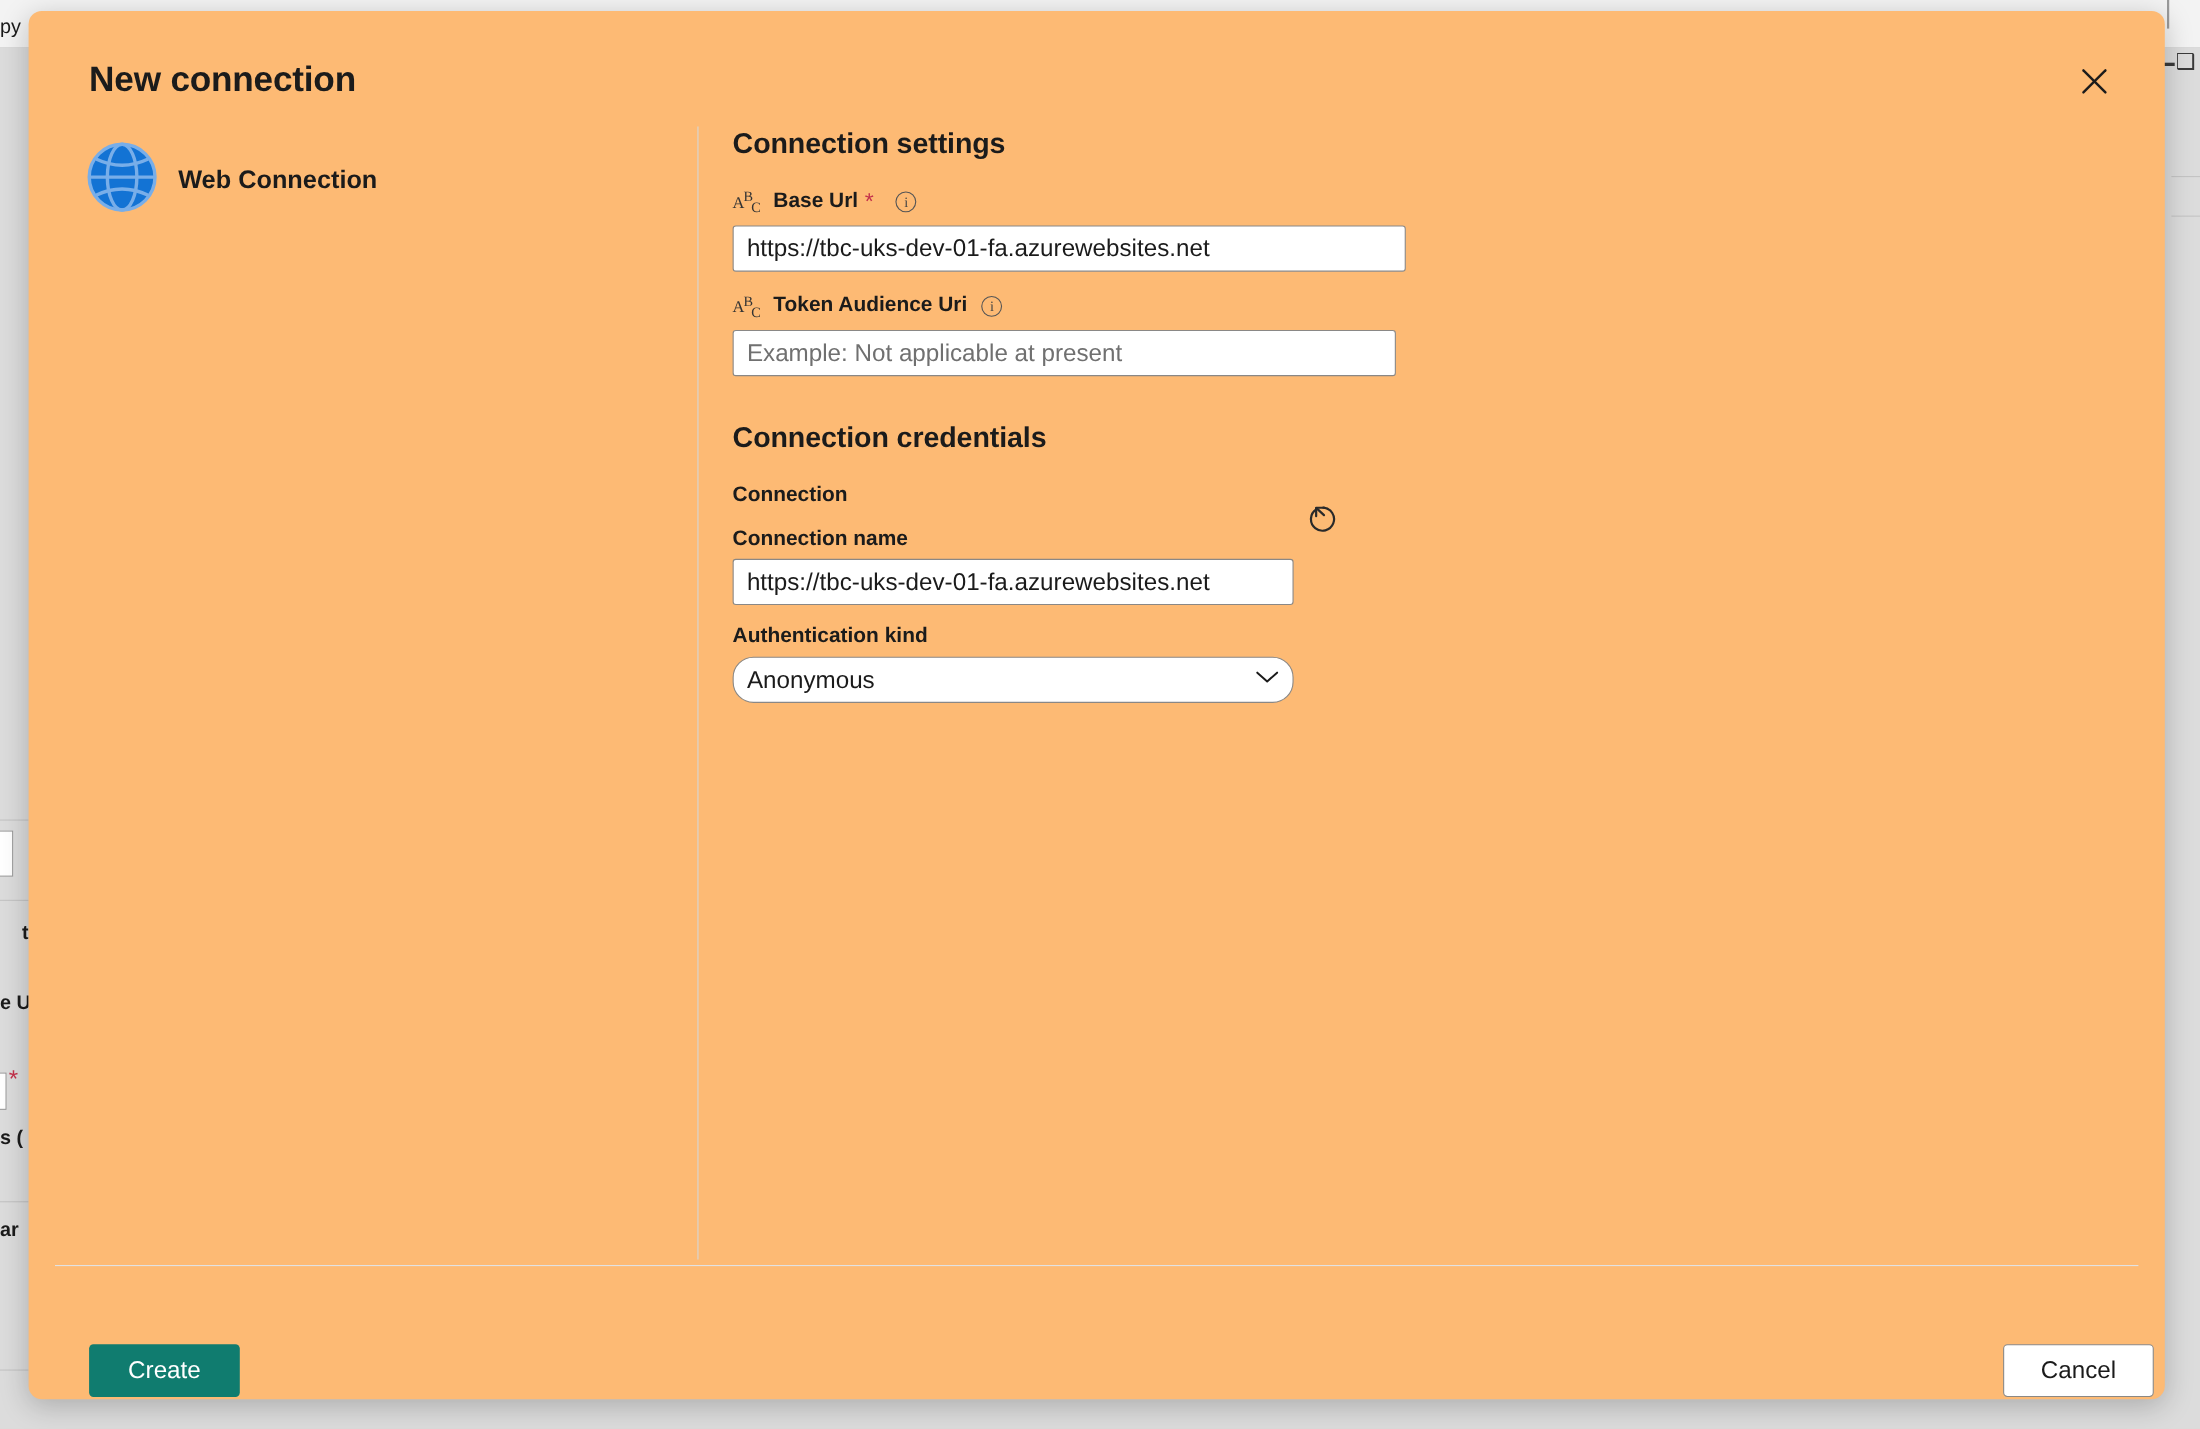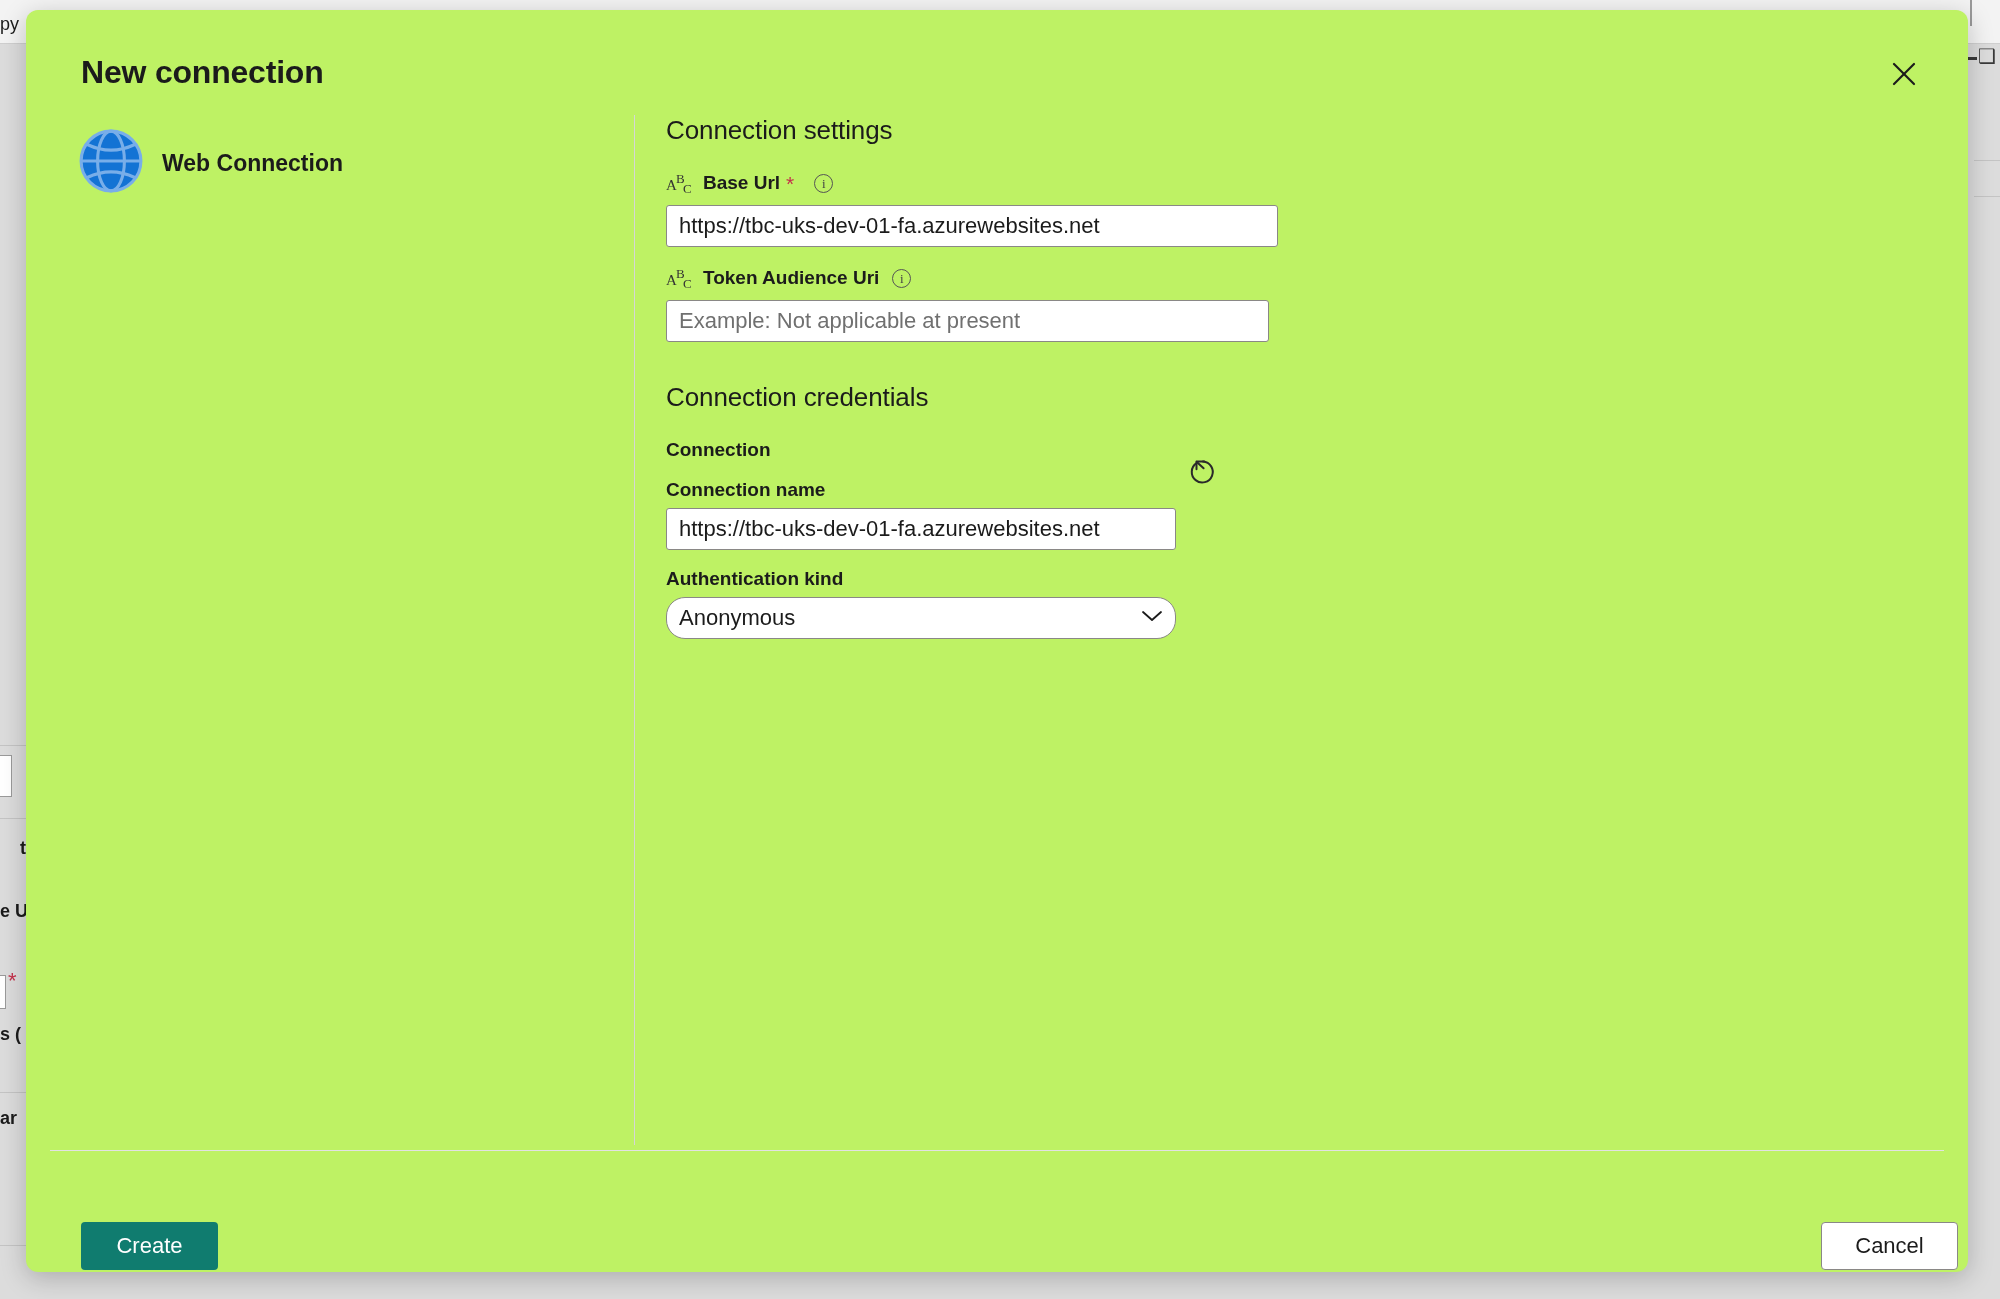--- a/index.html
+++ b/index.html
@@ -59,21 +59,21 @@
     font-size: 22px;
   }
 
   
   #dialog {
     position: absolute;
     left: 26px;
     top: 10px;
     width: 1942px;
     height: 1262px;
-    background: #bef264;
+    background: #fdba74;
     border-radius: 12px;
     box-shadow: 0 6px 26px rgba(0,0,0,0.22);
     overflow: hidden;
     padding-left: 15px;
   }
 
   #dialog-title {
     position: absolute;
     left: 55px;
     top: 44px;
@@ -132,21 +132,21 @@
   
   #content {
     position: absolute;
     left: 640px;
     top: 105px;
     width: 1260px;
   }
 
   .section-heading {
     font-size: 26px;
-    font-weight: normal;
+    font-weight: bold;
     color: #1b1b1b;
     letter-spacing: -0.1px;
   }
 
   .field-label-row {
     display: flex;
     align-items: center;
     gap: 9px;
     height: 26px;
   }

